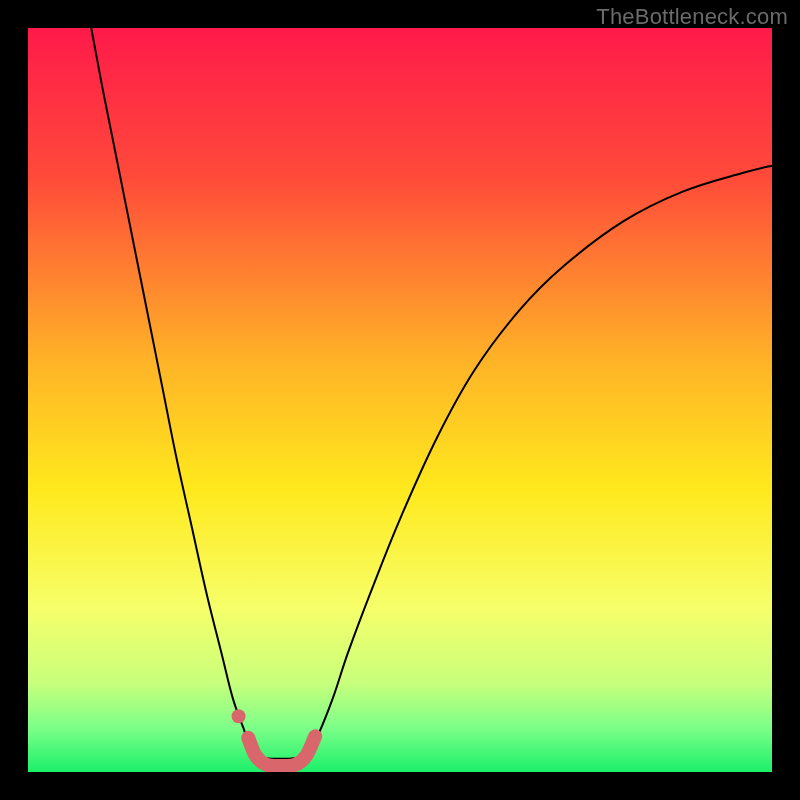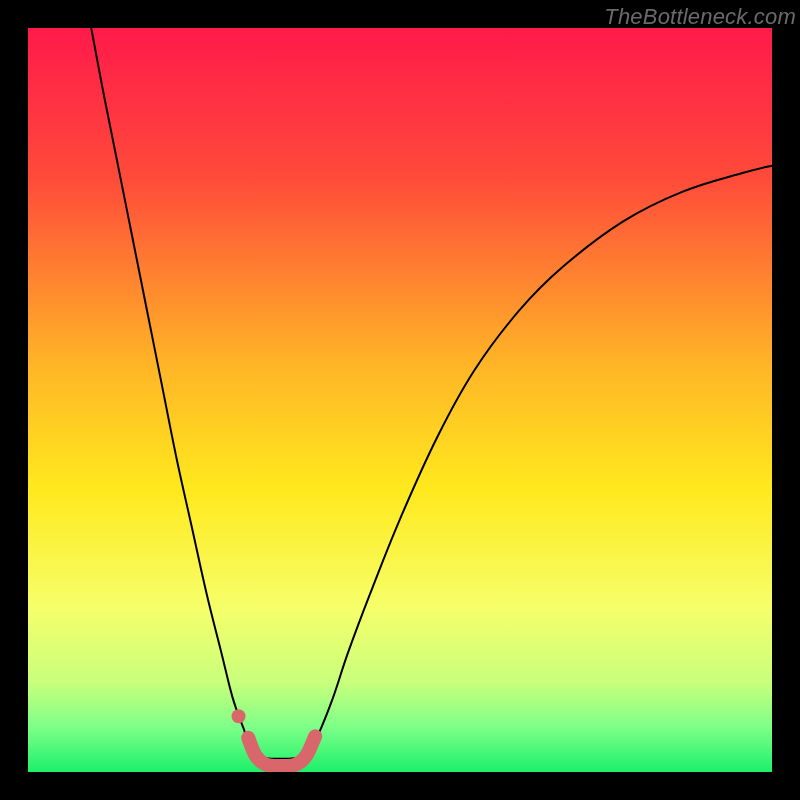--- a/index.html
+++ b/index.html
@@ -23,28 +23,27 @@
     position: absolute;
     left: 28px;
     top: 28px;
     width: 744px;
     height: 744px;
     overflow: hidden;
   }
   .watermark {
     position: absolute;
     top: 4px;
-    right: 4px;
+    right: 12px;
     color: #6a6a6a;
     font-size: 22px;
     font-weight: 400;
     letter-spacing: 0.2px;
     z-index: 50;
     user-select: none;
-    font-style: italic;
   }
   svg { display: block; }
 </style>
 </head>
 <body>
 
 <div class="frame">
   <div class="watermark">TheBottleneck.com</div>
 
   <div class="plot">

